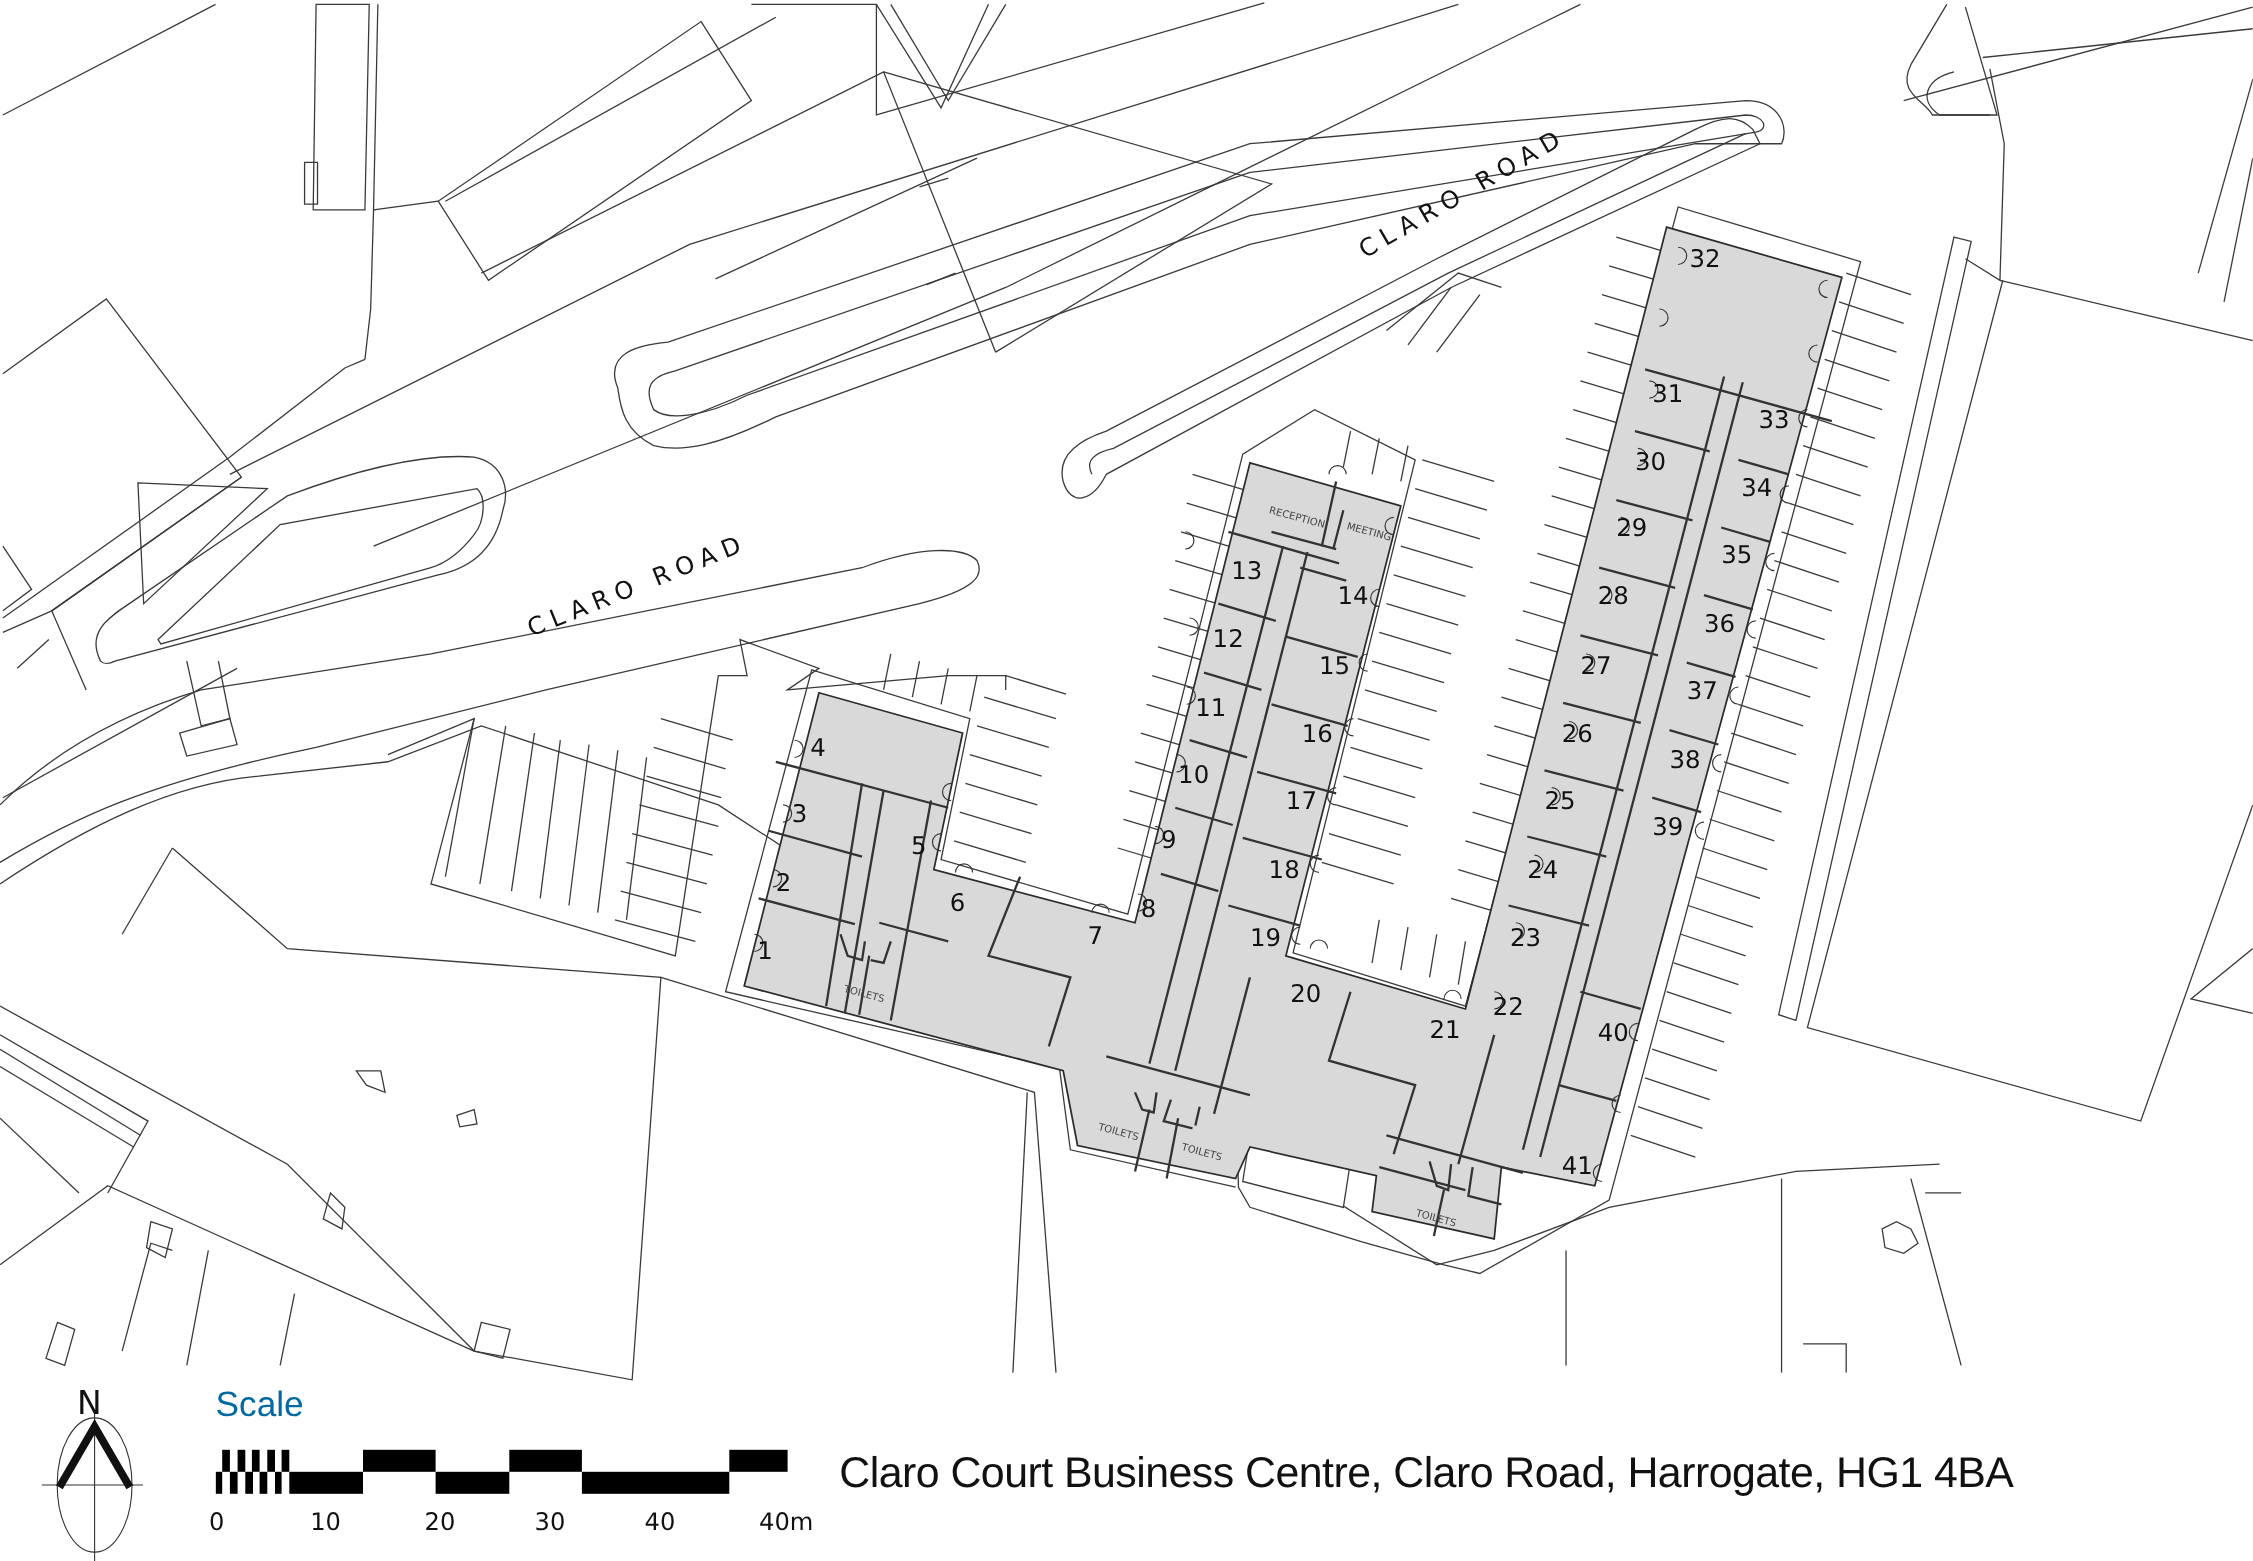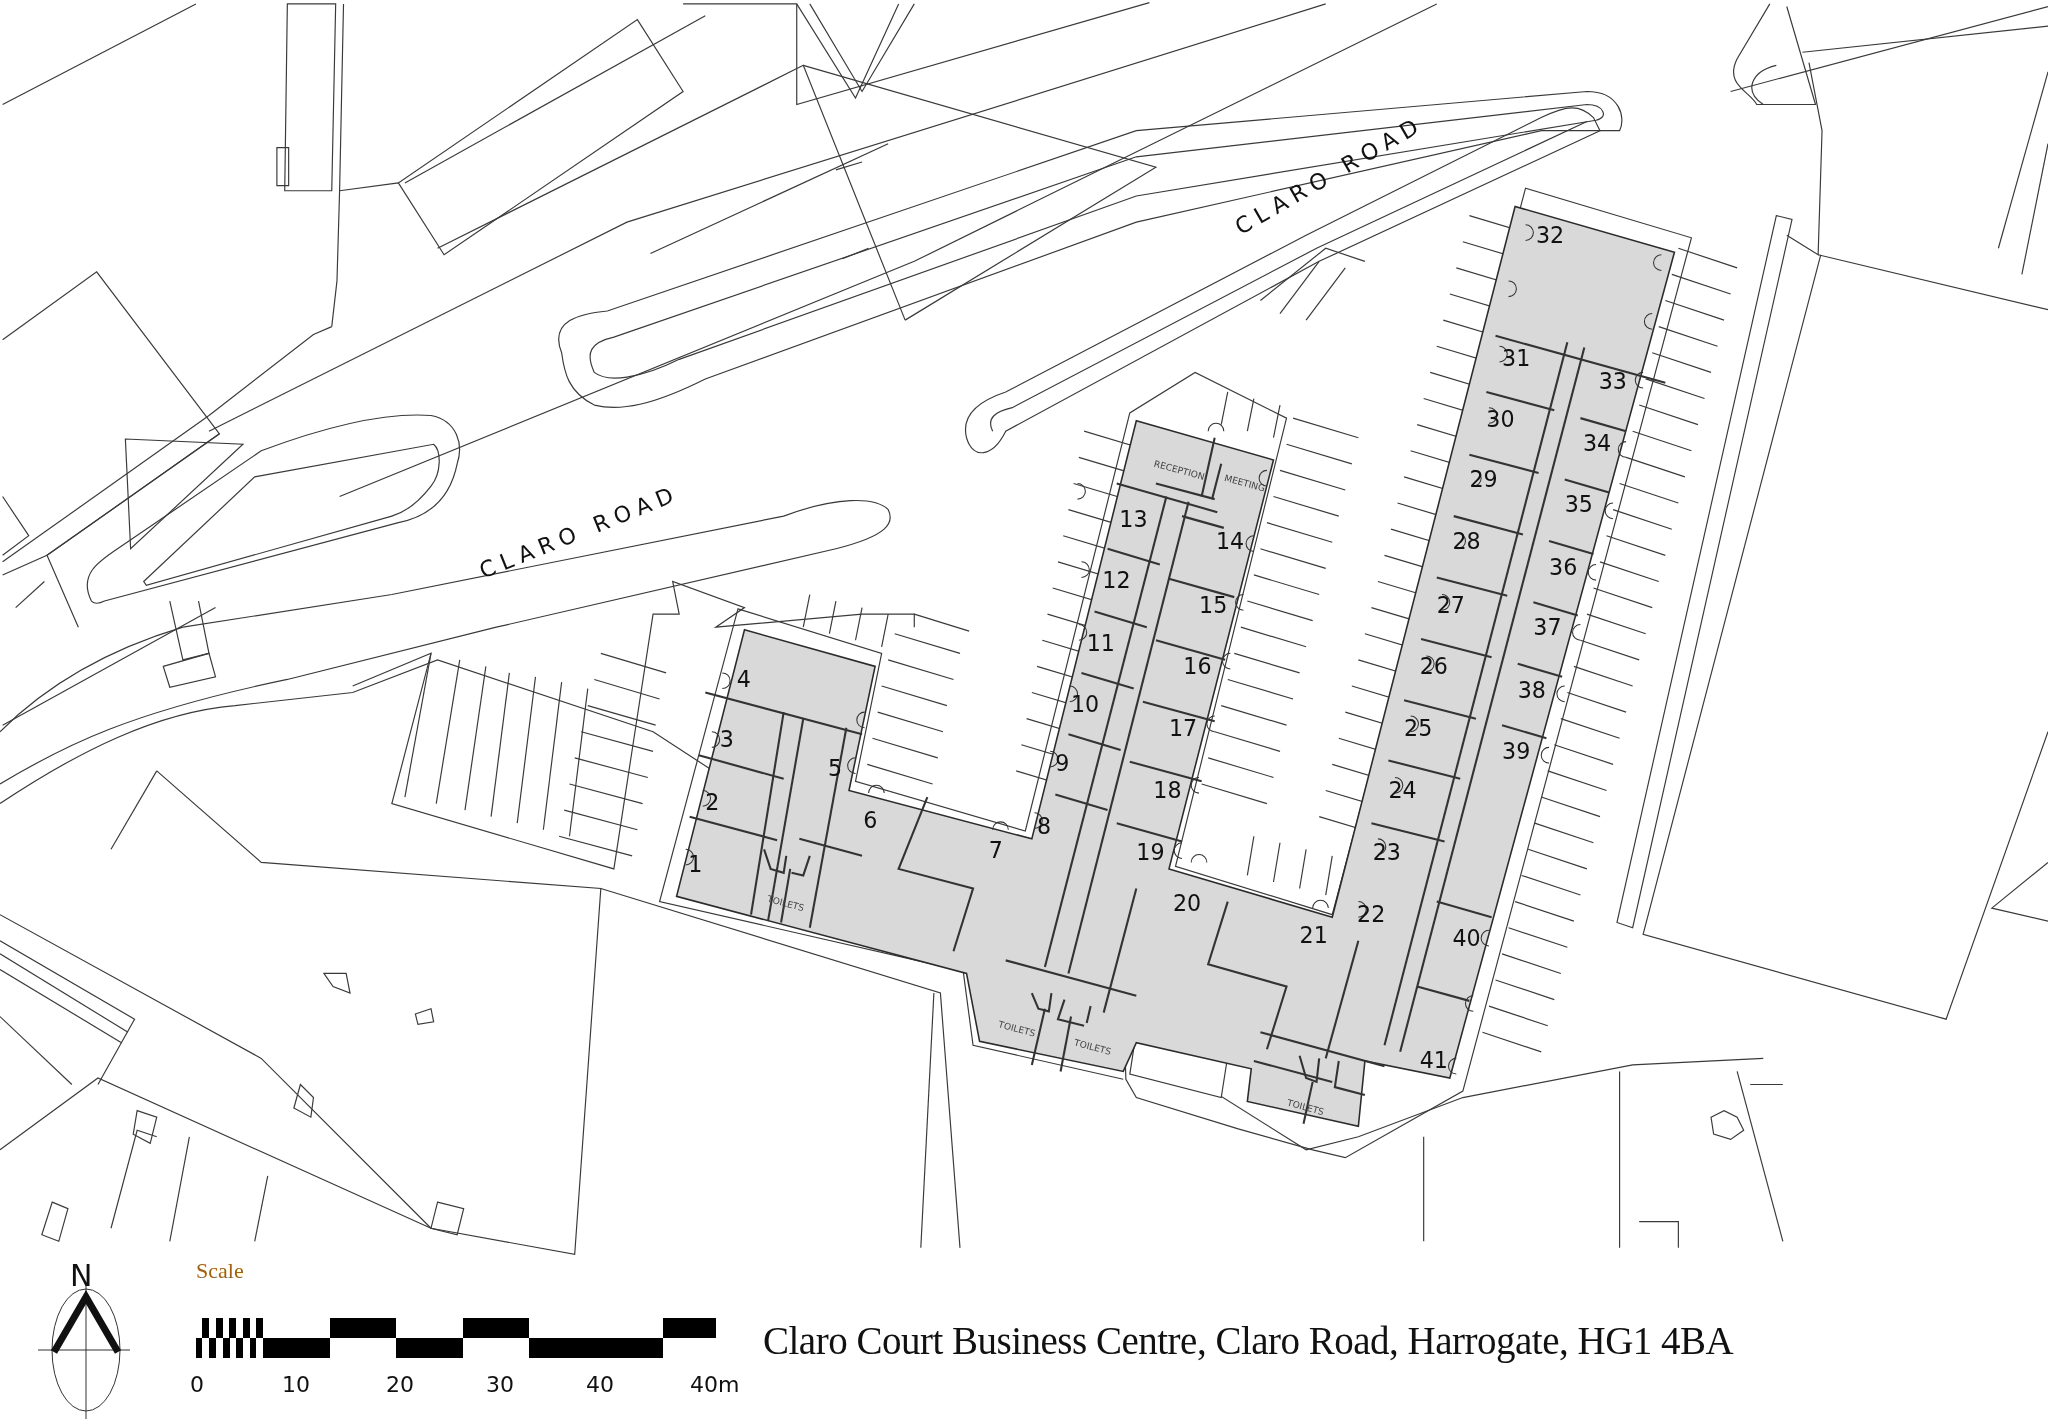--- a/index.html
+++ b/index.html
@@ -7,24 +7,24 @@
   #map { position:absolute; left:0; top:0; width:2048px; height:1419px; }
   .ln { fill:none; stroke:#3a3a3a; stroke-width:0.9; }
   .wall { fill:#d9d9d9; stroke:#2b2b2b; stroke-width:1.2; }
   .part { fill:none; stroke:#333; stroke-width:1.6; }
   .pad { fill:#fff; stroke:#3a3a3a; stroke-width:0.9; }
   .unit-label { font-family:"DejaVu Sans", sans-serif; font-size:17px; fill:#111; }
   .small-label { font-family:"DejaVu Sans", sans-serif; font-size:7px; fill:#444; }
   .road-label { font-family:"DejaVu Sans", sans-serif; font-size:17px; letter-spacing:5px; fill:#111; }
   .north { position:absolute; left:30px; top:1260px; }
   .north-n { position:absolute; left:70px; top:1258px; font-family:"DejaVu Sans", sans-serif; font-size:30px; color:#111; }
-  .scale-label { position:absolute; left:196px; top:1258px; font-family:Liberation Serif, serif; font-size:22px; color:#a16207; }
+  .scale-label { position:absolute; left:196px; top:1258px; font-family:Liberation Sans, sans-serif; font-size:32px; color:#0369a1; }
   .scale-bar { position:absolute; left:196px; top:1314px; }
   .tick { position:absolute; top:1372px; font-family:"DejaVu Sans", sans-serif; font-size:22px; color:#111; }
-  .title { position:absolute; left:763px; top:1318px; font-family:Liberation Serif, serif; font-size:39px; color:#111; white-space:nowrap; letter-spacing:-0.5px; }
+  .title { position:absolute; left:763px; top:1318px; font-family:Liberation Sans, sans-serif; font-size:39px; color:#111; white-space:nowrap; letter-spacing:-0.5px; }
 </style>
 </head>
 <body>
 
 <svg id="map" viewBox="0 0 1568 1086" preserveAspectRatio="none" xmlns="http://www.w3.org/2000/svg">
 
   <g>
 
     <path class="ln" d="M2,80 L150,3"></path>
     <path class="ln" d="M220,3 L257,3 L254,146 L218,146 L220,3 Z"></path>

